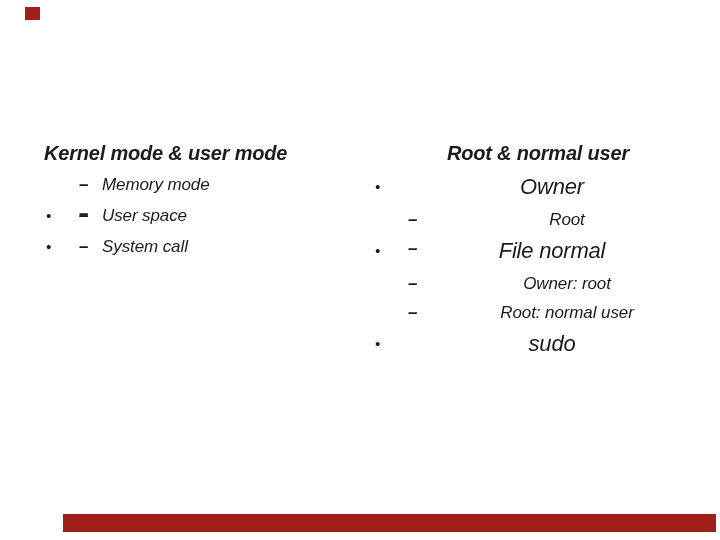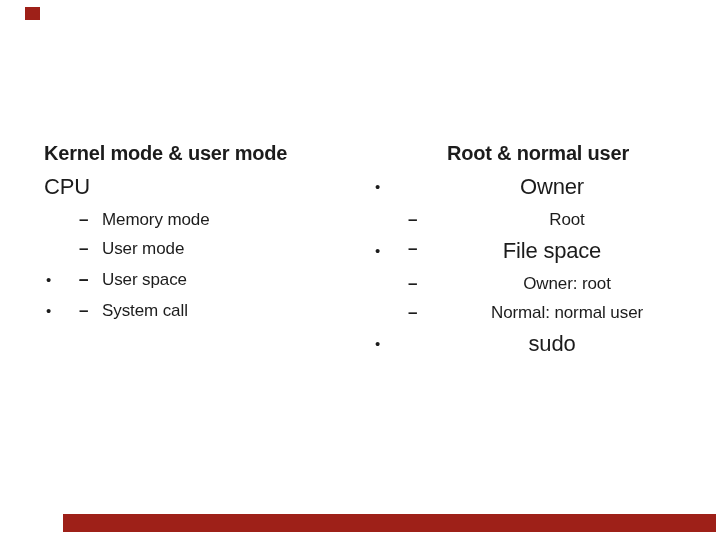--- a/index.html
+++ b/index.html
@@ -8,20 +8,21 @@
     background: #ffffff;
   }
   .slide {
     position: relative;
     width: 720px;
     height: 540px;
     background: var(--bg, #ffffff);
     overflow: hidden;
     font-family: "Liberation Sans", sans-serif;
     color: var(--text-color, #1c1c1c);
+    font-style: italic;
   }
   .corner-square {
     position: absolute;
     left: 25px;
     top: 7px;
     width: 15px;
     height: 13px;
     background: var(--accent, #9e2018);
   }
   .bottom-bar {
@@ -83,32 +84,28 @@
 </head>
 <body>
 
 <div class="slide">
 
   <div class="corner-square"></div>
 
   <div class="col col-left">
     <div class="h">Kernel mode &amp; user mode</div>
 
-    <div class="l1 no-bullet">
-      <span>CPU</span>
-    </div>
 
     <div class="l2">
       <span class="dash">–</span>
       <span>Memory mode</span>
     </div>
 
     <div class="l2">
       <span class="dash">–</span>
-      <span>User mode</span>
     </div>
 
     <div class="l1">
       <span class="bullet">•</span>
     </div>
 
     <div class="l2">
       <span class="dash">–</span>
     </div>
 
@@ -139,31 +136,31 @@
       <span class="dash">–</span>
       <span>Root</span>
     </div>
 
     <div class="l2">
       <span class="dash">–</span>
     </div>
 
     <div class="l1">
       <span class="bullet">•</span>
-      <span>File space</span>
+      <span>File normal</span>
     </div>
 
     <div class="l2">
       <span class="dash">–</span>
       <span>Owner: root</span>
     </div>
 
     <div class="l2">
       <span class="dash">–</span>
-      <span>Normal: normal user</span>
+      <span>Root: normal user</span>
     </div>
 
     <div class="l1">
       <span class="bullet">•</span>
       <span>sudo</span>
     </div>
   </div>
 
   <div class="bottom-bar"></div>
 

